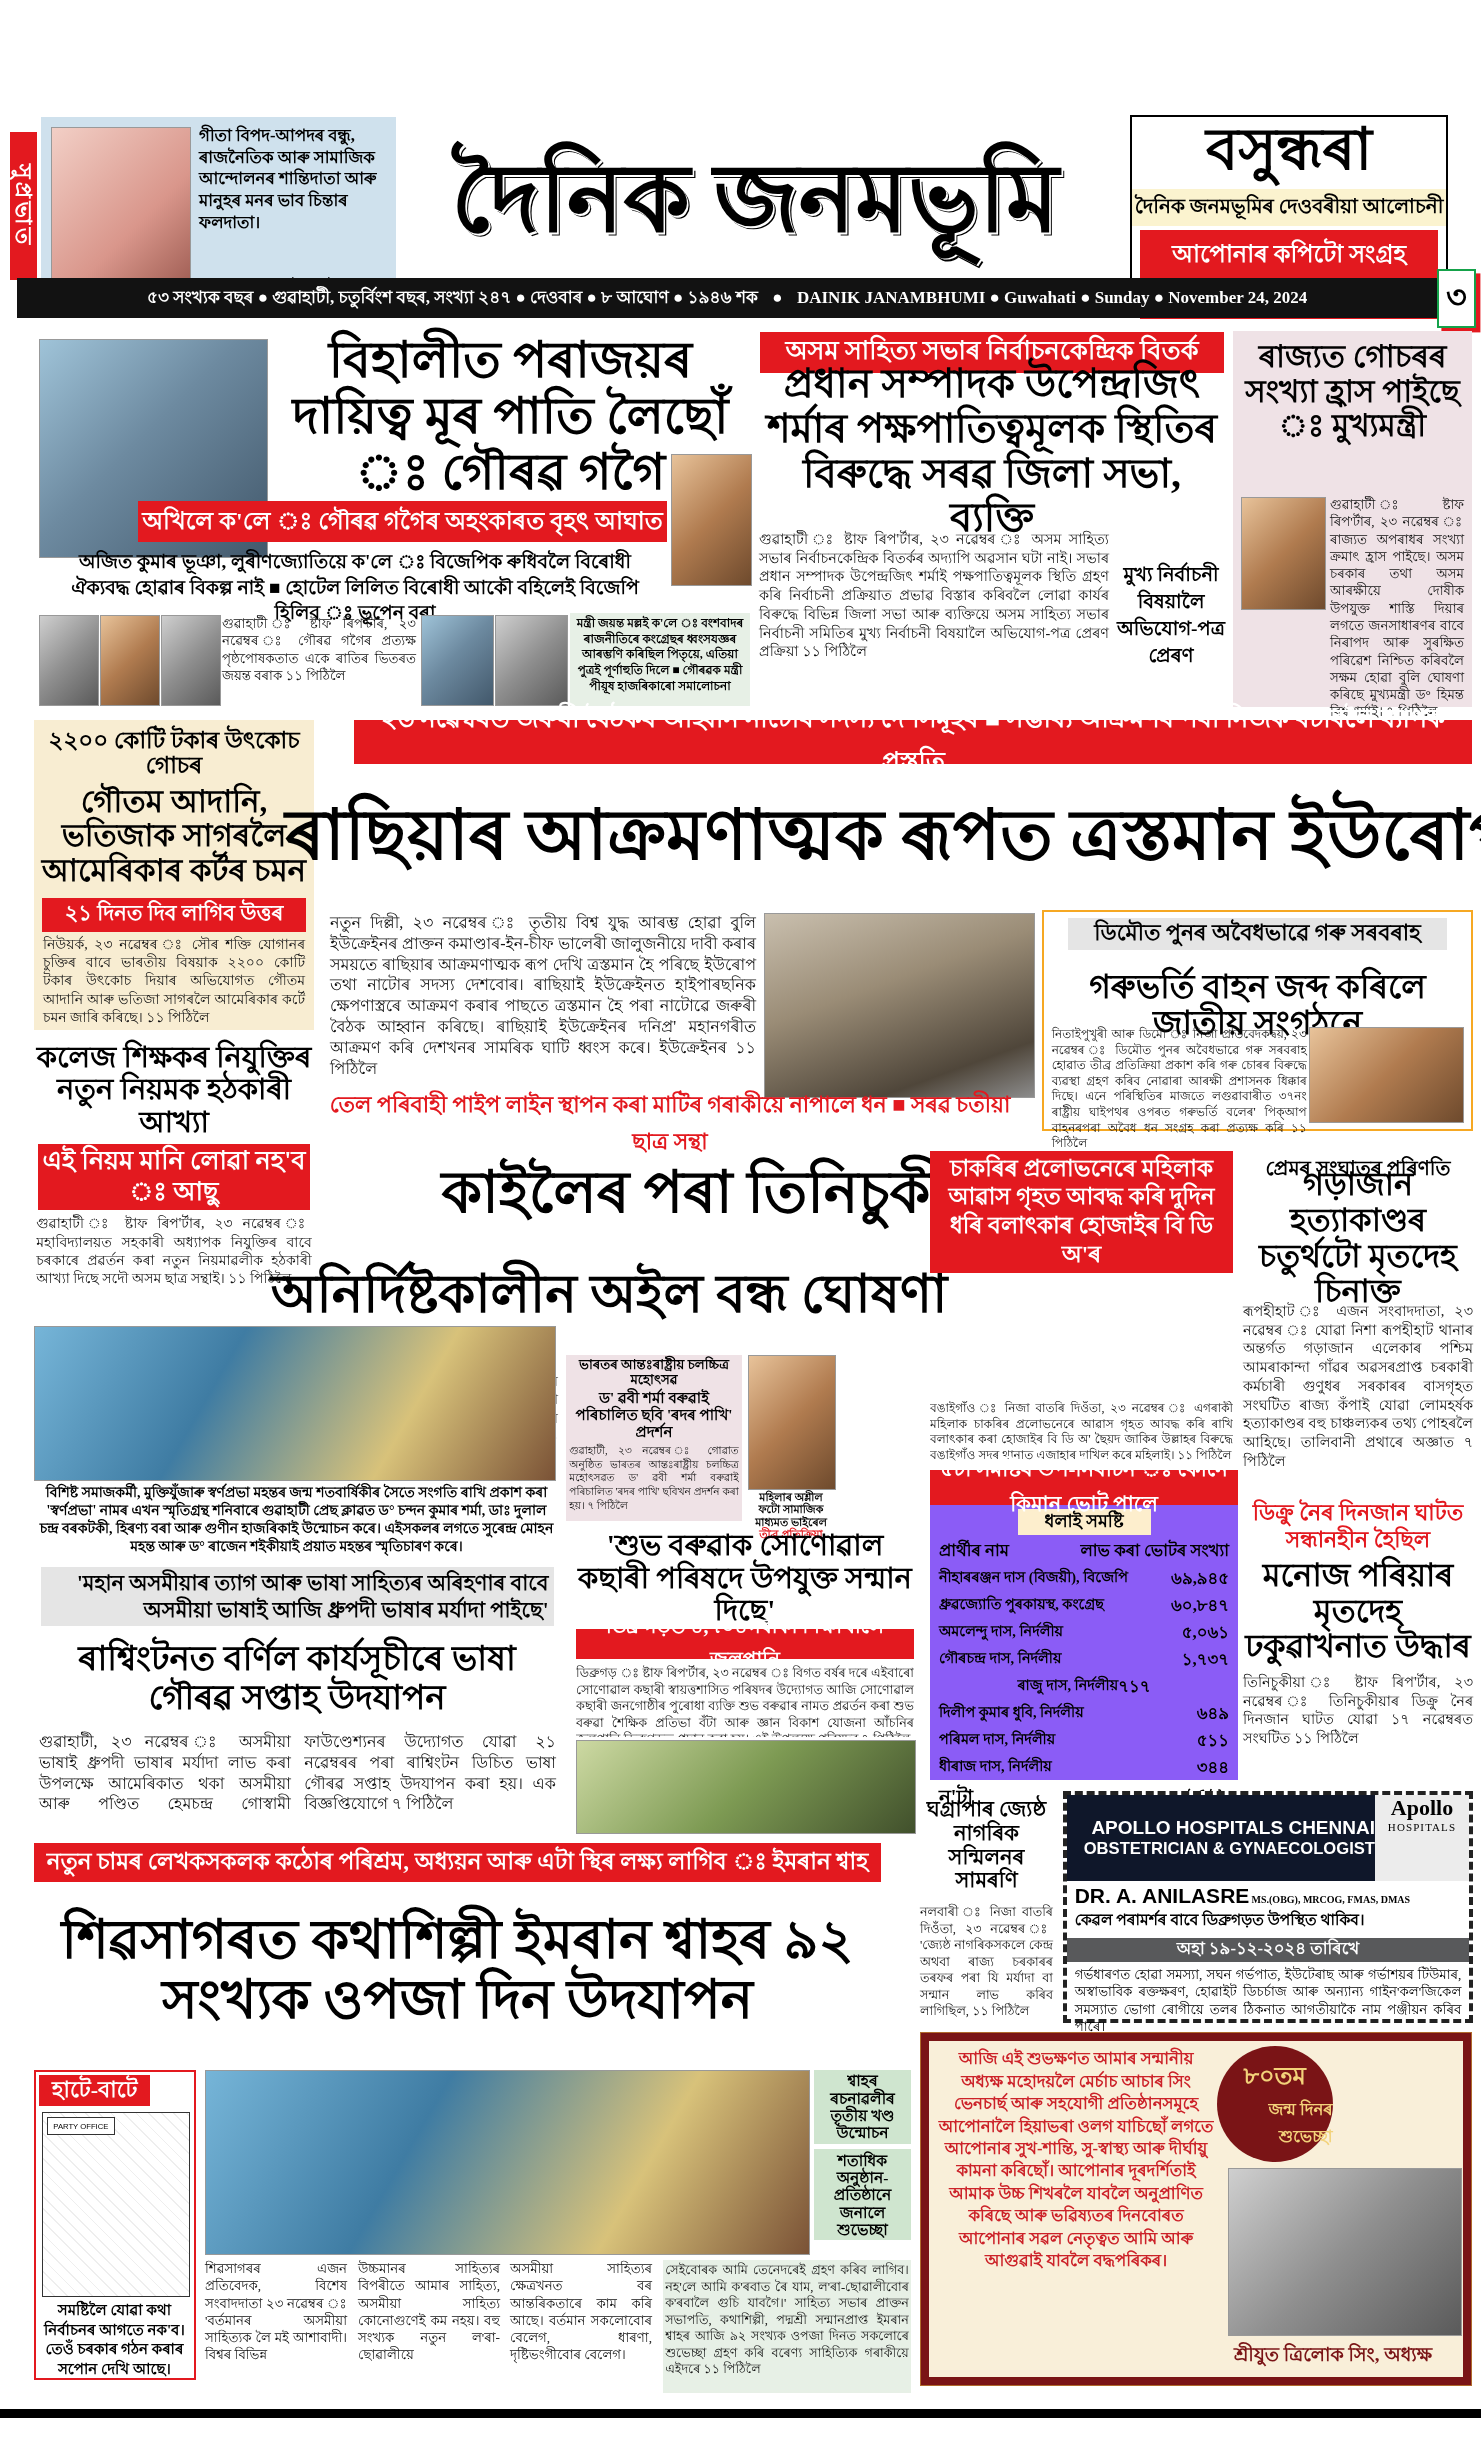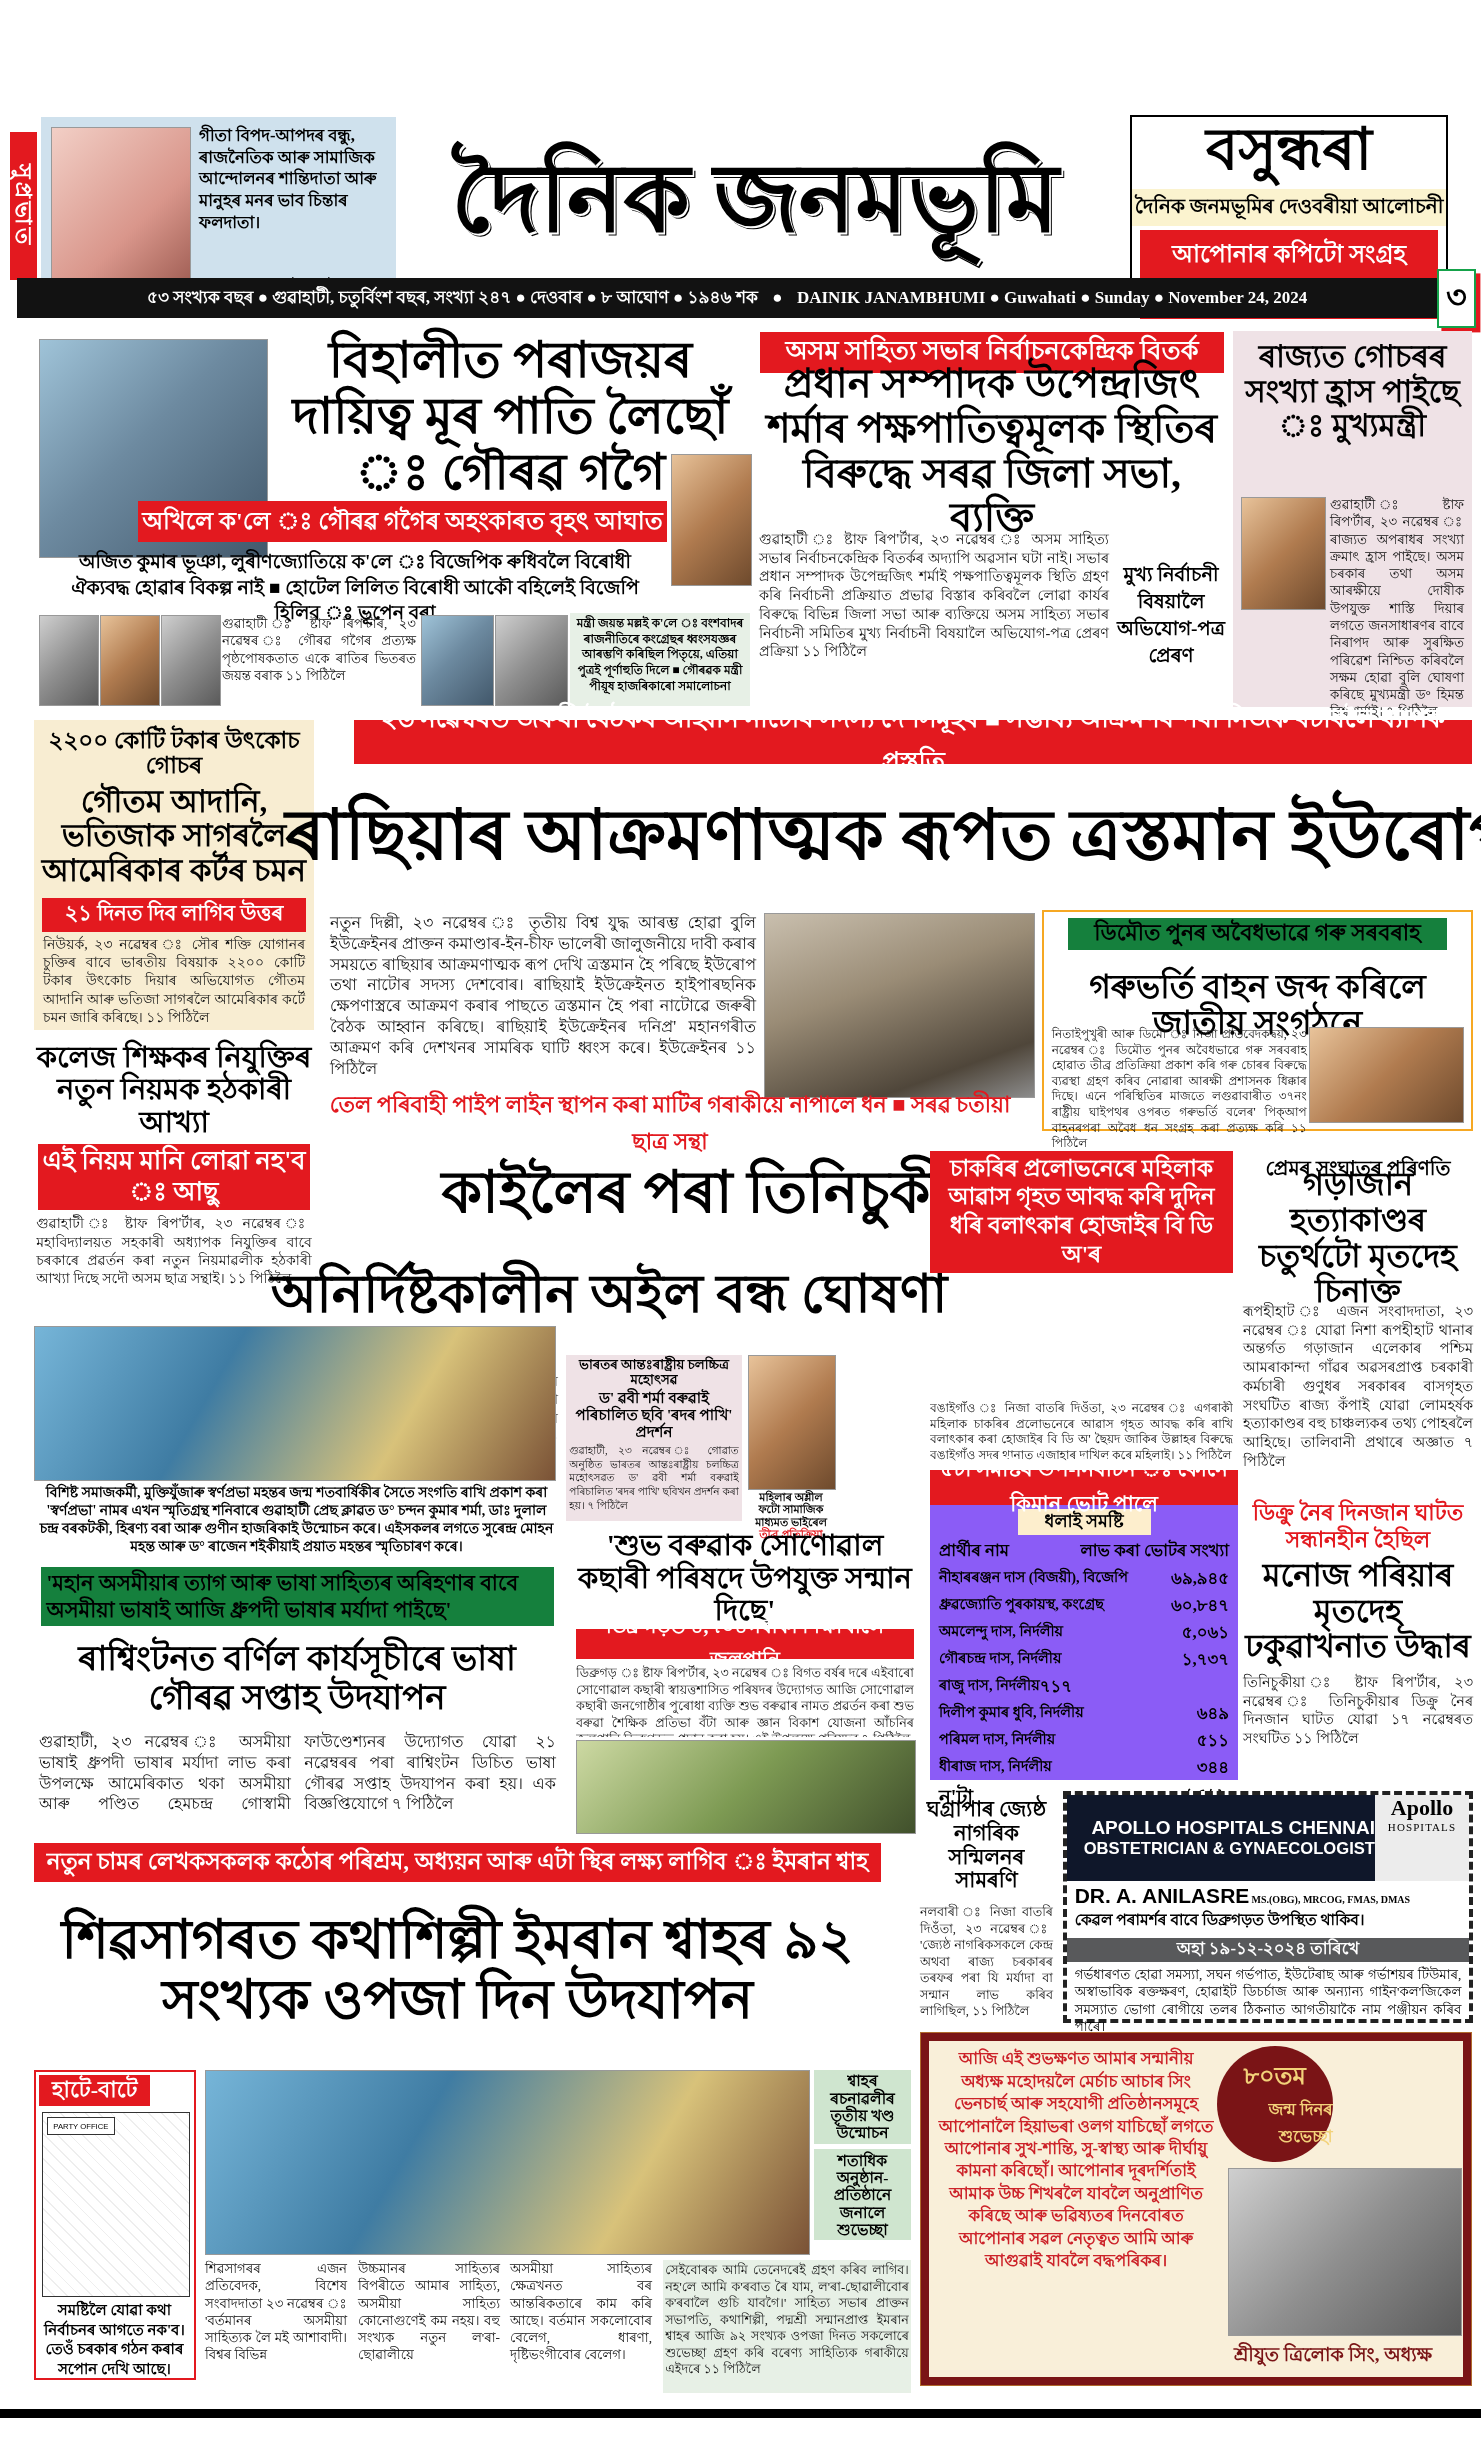--- a/index.html
+++ b/index.html
@@ -12,21 +12,21 @@
   .redbox{background:#e3191f;color:#fff;font-weight:bold;text-align:center;}
   .redtxt{color:#e3191f;font-weight:bold;text-align:center;}
   .ph{border:0.6px solid #999;}
   .ph-blue{background:linear-gradient(135deg,#9fc3d8 0%,#6d8aa0 45%,#42586b 100%);}
   .ph-warm{background:linear-gradient(135deg,#e8c39a 0%,#b07b4f 50%,#6e4a2d 100%);}
   .ph-gray{background:linear-gradient(135deg,#cfcfcf 0%,#8f8f8f 50%,#5a5a5a 100%);}
   .ph-war{background:linear-gradient(160deg,#c9bfae 0%,#9a8c76 40%,#4f463a 80%,#8c8c8c 100%);}
   .ph-green{background:linear-gradient(135deg,#cdd9a3 0%,#7d9a53 50%,#41502c 100%);}
   .ph-pink{background:linear-gradient(135deg,#f2cfc6 0%,#d9968b 60%,#9c5a50 100%);}
   .ph-event{background:linear-gradient(120deg,#76b5d8 0%,#3f7ca3 35%,#d8c27a 70%,#7a5236 100%);}
-  .kick-org{background:#15803d;color:#000;font-weight:bold;text-align:left;}
+  .kick-org{background:#e5e5e5;color:#000;font-weight:bold;text-align:right;}
   .cream{background:#f8edd2;}
   .pinkbg{background:#efe2e6;}
   .greenbg{background:#e7f0e6;}
   .smallcap{font-size:13.3px;line-height:1.28;text-align:justify;}
   .tbl-name{font-size:16.6px;font-weight:bold;}
   .tbl-vote{font-size:16.6px;font-weight:bold;text-align:right;}
   .rule{background:#000;}
 </style>
 </head>
 <body>
@@ -154,21 +154,21 @@
           <span class="tbl-vote">৬০,৮৪৭</span>
         </div>
       <div style="display:flex;justify-content:space-between;">
           <span class="tbl-name" style="font-size:14.4px;">অমলেন্দু দাস, নিৰ্দলীয়</span>
           <span class="tbl-vote">৫,০৬১</span>
         </div>
       <div style="display:flex;justify-content: space-between;">
           <span class="tbl-name" style="font-size:14.4px;">গৌৰচন্দ্ৰ দাস, নিৰ্দলীয়</span>
           <span class="tbl-vote">১,৭৩৭</span>
         </div>
-      <div style="display:flex;justify-content:flex-start;">
+      <div style="display:flex;justify-content:center;">
           <span class="tbl-name" style="font-size:14.4px;">ৰাজু দাস, নিৰ্দলীয়</span>
           <span class="tbl-vote">৭১৭</span>
         </div>
       <div style="display:flex;justify-content:space-between;">
           <span class="tbl-name" style="font-size:14.4px;">দিলীপ কুমাৰ ধুবি, নিৰ্দলীয়</span>
           <span class="tbl-vote">৬৪৯</span>
         </div>
       <div style="display:flex;justify-content:space-between;">
           <span class="tbl-name" style="font-size:14.4px;">পৰিমল দাস, নিৰ্দলীয়</span>
           <span class="tbl-vote">৫১১</span>

